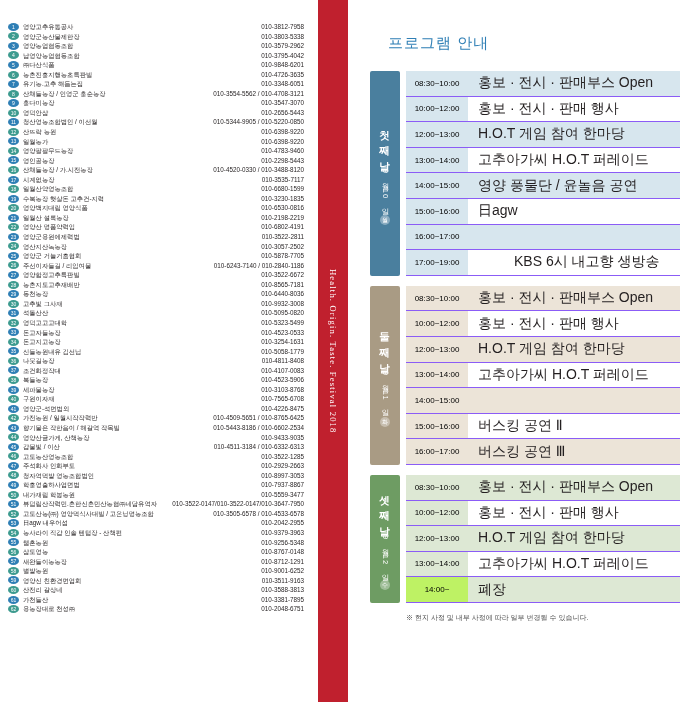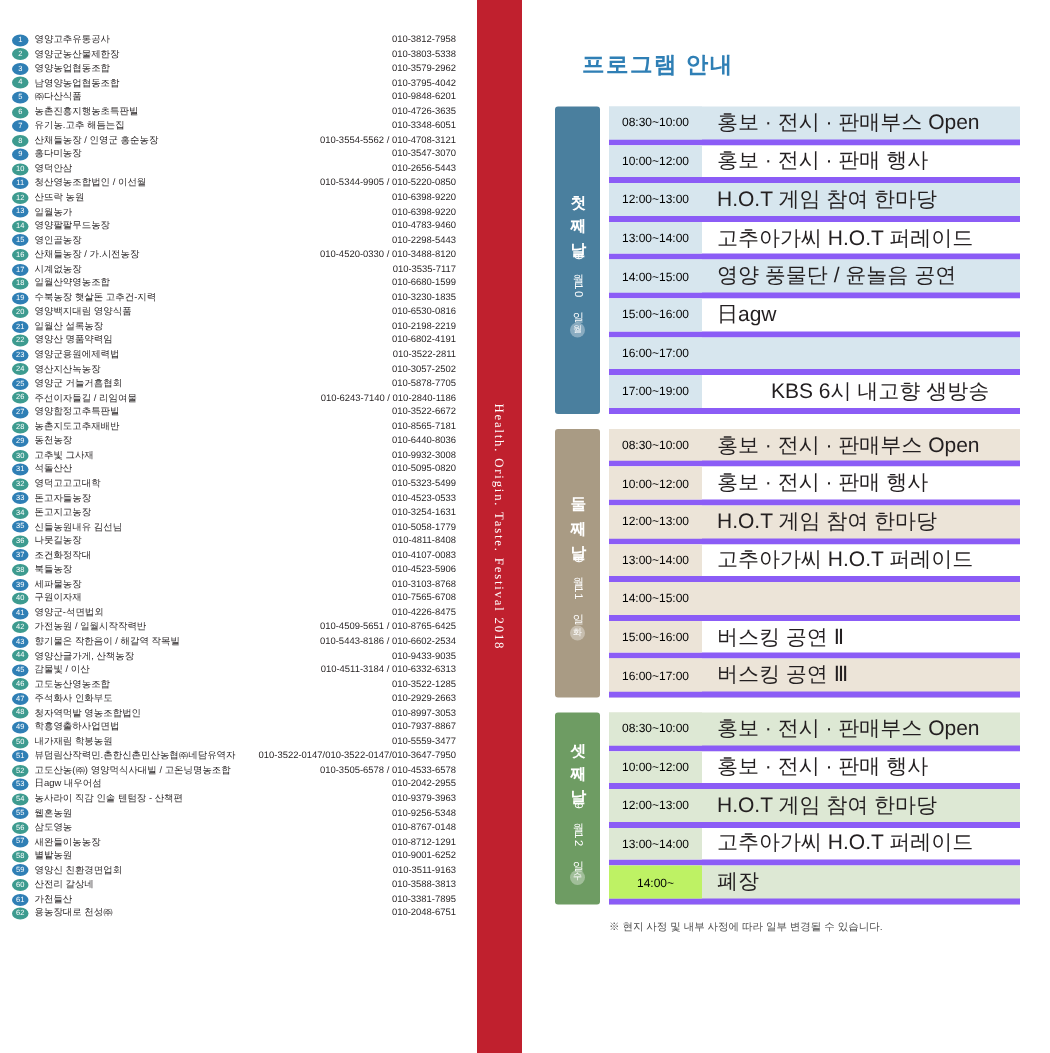--- a/index.html
+++ b/index.html
@@ -49,41 +49,41 @@
     color:#ffffff; font-size:8.5px; letter-spacing:1.2px;
     font-family:"Liberation Serif", serif;
   }
 
   
   #right-panel{
     position:absolute; left:348px; top:0; width:352px; height:702px;
     background:#ffffff; padding:34px 20px 10px 22px;
   }
   #prog-title{
-    font-size:15px; color:#2f7fb5; font-weight:bold; letter-spacing:1px;
+    font-size:15px; color:#2f7fb5; font-weight:normal; letter-spacing:1px;
     margin:0 0 18px 18px;
   }
   .day-block{ display:flex; margin-bottom:10px; }
   .day-label{
     flex:0 0 30px; border-radius:2px; color:#fff;
     display:flex; flex-direction:column; align-items:center;
     justify-content:center; padding:6px 0; font-size:9px; line-height:12px;
   }
   .day-label .d-name{ font-size:10.5px; font-weight:bold; letter-spacing:1px;
      writing-mode:vertical-rl; margin-bottom:5px;}
   .day-label .d-date{ font-size:7.5px; writing-mode:vertical-rl; letter-spacing:1px;}
   .day-label .d-dow{
     margin-top:4px; width:10px; height:10px; border-radius:50%;
     background:rgba(255,255,255,.35); color:#fff; font-size:6px;
     line-height:10px; text-align:center;
   }
   .day-rows{ flex:1 1 auto; margin-left:6px; }
   .p-row{
     display:flex; align-items:center; height:25.6px; font-size:8.2px;
-    border-bottom:4px solid #8b5cf6;
+    border-bottom:1px solid #8b5cf6;
   }
   .p-time{
     flex:0 0 62px; text-align:center; padding:0 2px;
     height:100%; display:flex; align-items:center; justify-content:center;
     font-size:8px;
   }
   .p-desc{
     flex:1 1 auto; padding-left:10px; height:100%;
     display:flex; align-items:center; font-size:14px; color:#231f20;
   }

